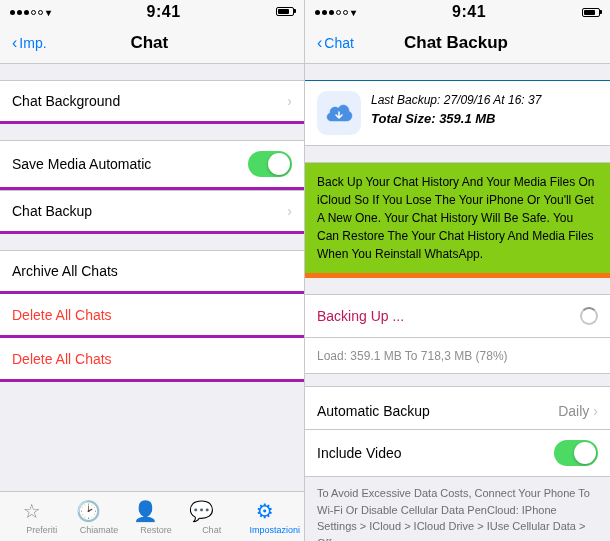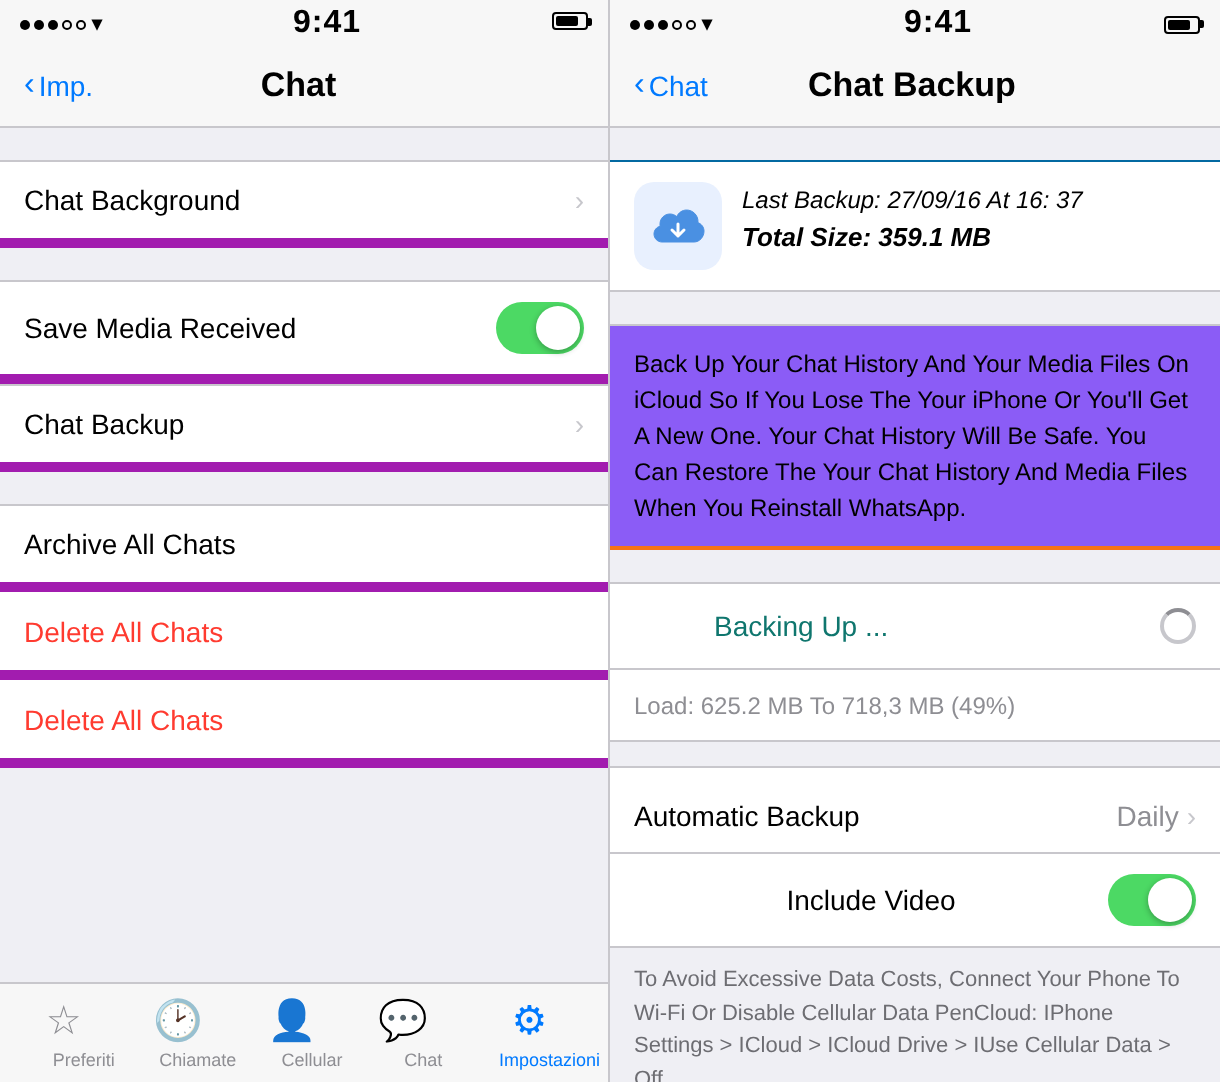--- a/index.html
+++ b/index.html
@@ -147,21 +147,21 @@
     }
     .section-footer {
       font-size: 11px;
       color: #6d6d72;
       padding: 4px 12px 8px;
       line-height: 1.4;
     }
 
     .cell {
       background: #fff;
-      border-bottom: 5px solid #a21caf;
+      border-bottom: 3px solid #a21caf;
       padding: 10px 12px;
       display: flex;
       align-items: center;
       min-height: 44px;
     }
     .cell:first-child {
       border-top: 1px solid #c8c7cc;
     }
     .cell-label {
       font-size: 14px;
@@ -226,44 +226,43 @@
       color: #000;
       line-height: 1.5;
     }
     .cloud-info .size-label {
       font-weight: 600;
       font-size: 13px;
     }
 
     
     .desc-section {
-      background: #8b5cf6;
-      border-bottom: 2px solid #f97316;
+      background: #84cc16;
+      border-bottom: 5px solid #f97316;
       border-top: 1px solid #c8c7cc;
       padding: 10px 12px;
       font-size: 12px;
       color: #000;
       line-height: 1.5;
     }
 
     
     .backup-progress-cell {
       background: #fff;
       border-top: 1px solid #c8c7cc;
       border-bottom: 1px solid #c8c7cc;
       padding: 10px 12px;
       display: flex;
       align-items: center;
       justify-content: space-between;
       min-height: 44px;
     }
     .backup-label {
       font-size: 14px;
-      color: #0f766e;
-      margin-left: 40px;
+      color: #be185d;
     }
     .spinner {
       width: 18px;
       height: 18px;
       border: 2px solid #c7c7cc;
       border-top-color: #8e8e93;
       border-radius: 50%;
       animation: spin 1s linear infinite;
     }
     @keyframes spin {
@@ -315,21 +314,20 @@
       border-bottom: 1px solid #c8c7cc;
       padding: 10px 12px;
       display: flex;
       align-items: center;
       min-height: 44px;
     }
     .include-video-label {
       font-size: 14px;
       color: #000;
       flex: 1;
-      text-align: center;
     }
 
     
     .footer-note {
       font-size: 11px;
       color: #6d6d72;
       padding: 8px 12px;
       line-height: 1.5;
     }
 
@@ -413,21 +411,21 @@
     <div class="section">
       <div class="cell">
         <span class="cell-label">Chat Background</span>
         <span class="cell-chevron">›</span>
       </div>
     </div>
 
     <div class="group-separator"></div>
     <div class="section">
       <div class="cell">
-        <span class="cell-label">Save Media Received</span>
+        <span class="cell-label">Save Media Automatic</span>
         <div class="toggle">
           <div class="toggle-knob"></div>
         </div>
       </div>
     </div>
 
     <div class="section">
       <div class="cell">
         <span class="cell-label">Chat Backup</span>
         <span class="cell-chevron">›</span>
@@ -452,21 +450,21 @@
     <div class="tab-item">
       <div class="tab-icon">☆</div>
       <div class="tab-label">Preferiti</div>
     </div>
     <div class="tab-item">
       <div class="tab-icon">🕑</div>
       <div class="tab-label">Chiamate</div>
     </div>
     <div class="tab-item">
       <div class="tab-icon">👤</div>
-      <div class="tab-label">Cellular</div>
+      <div class="tab-label">Restore</div>
     </div>
     <div class="tab-item">
       <div class="tab-icon">💬</div>
       <div class="tab-label">Chat</div>
     </div>
     <div class="tab-item">
       <div class="tab-icon active">⚙</div>
       <div class="tab-label active">Impostazioni</div>
     </div>
   </div>
@@ -522,21 +520,21 @@
     <div class="desc-section">
       <span>Back Up Your Chat History And Your Media Files On iCloud So If You Lose The Your iPhone Or You'll Get A New One. Your Chat History Will Be Safe. You Can Restore The Your Chat History And Media Files When You Reinstall WhatsApp.</span>
     </div>
 
     <div class="group-separator"></div>
     <div class="backup-progress-cell">
       <span class="backup-label">Backing Up ...</span>
       <div class="spinner"></div>
     </div>
     <div class="load-cell">
-      <span>Load: 625.2 MB To 718,3 MB (49%)</span>
+      <span>Load: 359.1 MB To 718,3 MB (78%)</span>
     </div>
 
     <div class="auto-backup-cell">
       <span class="auto-backup-label">Automatic Backup</span>
       <span class="auto-backup-value">Daily</span>
       <span class="auto-backup-chevron">›</span>
     </div>
 
     <div class="include-video-cell">
       <span class="include-video-label">Include Video</span>

